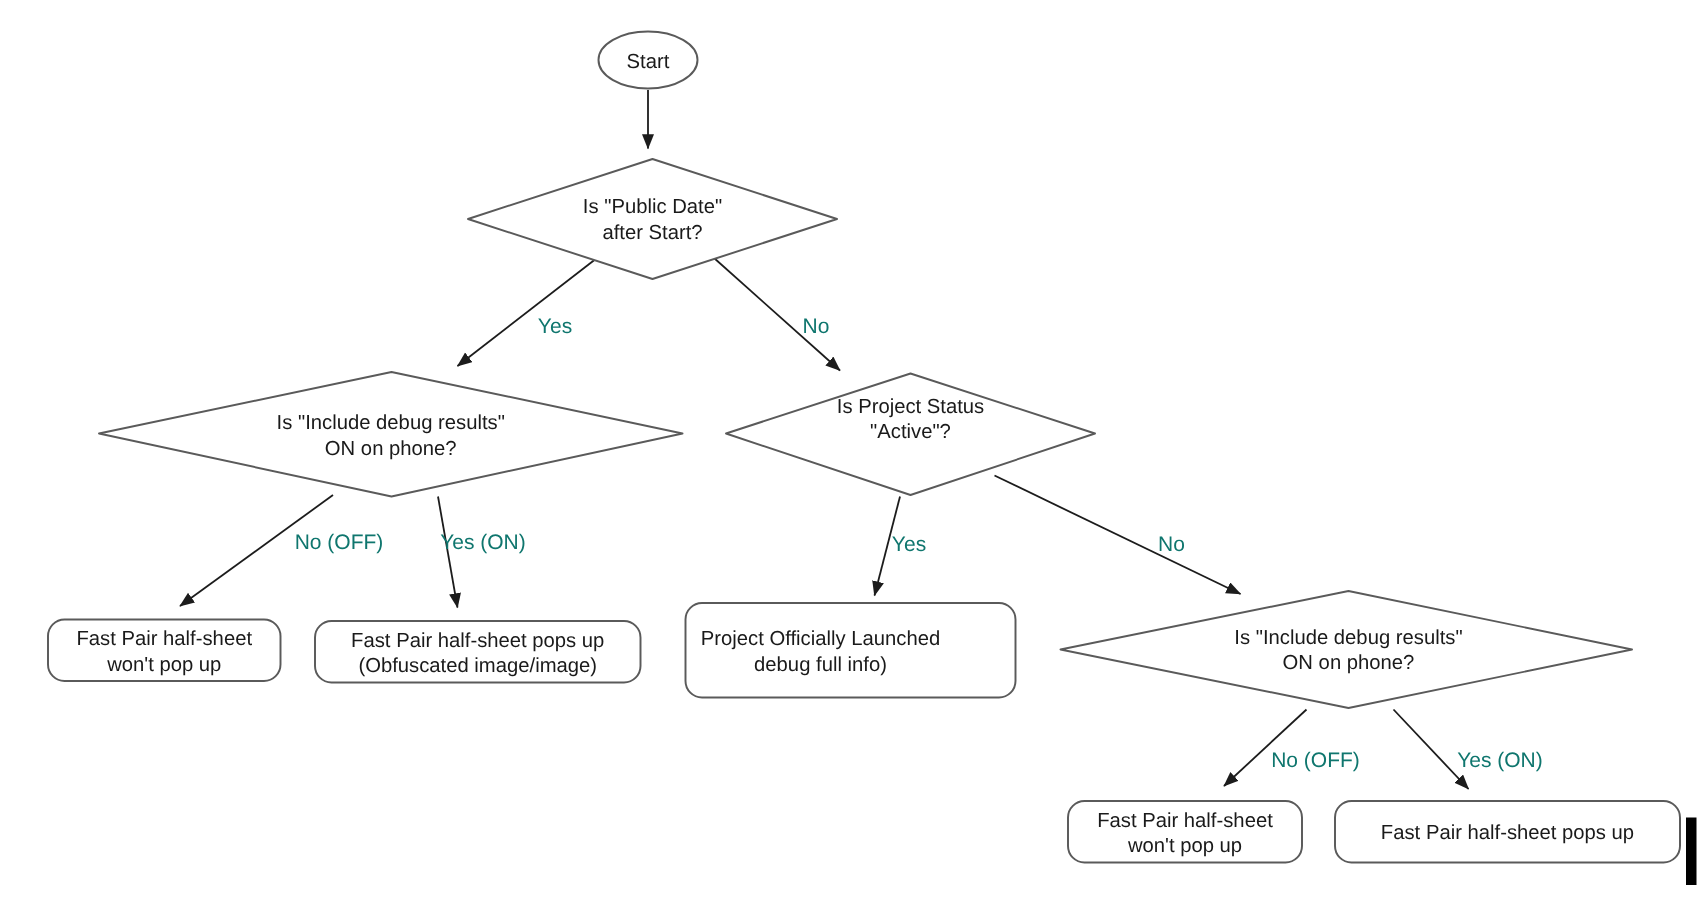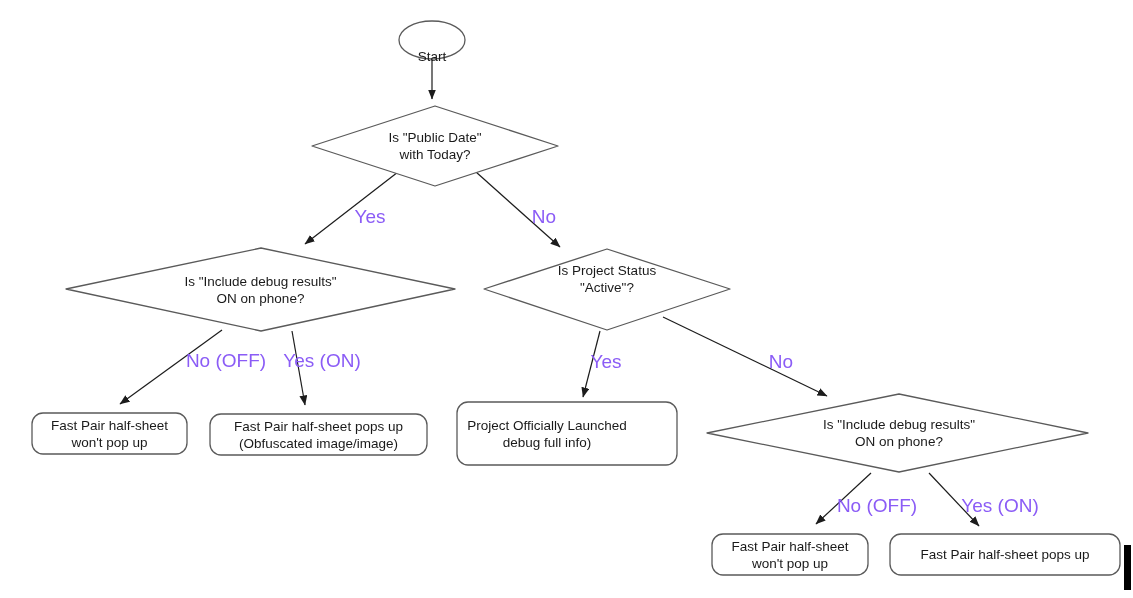--- a/index.html
+++ b/index.html
@@ -22,24 +22,24 @@
     text-align: center;
     font-size: 13.5px;
     line-height: 17px;
     color: #1a1a1a;
     pointer-events: none;
   }
   .node-label span { display: block; white-space: nowrap; }
   .edge-label {
     position: absolute;
     transform: translate(-50%, -50%);
-    font-size: 19px;
+    font-size: 14px;
     line-height: 16px;
     white-space: nowrap;
-    color: #8b5cf6;
+    color: #0f766e;
   }
   .cursor-bar {
     position: absolute;
     left: 1124px;
     top: 545px;
     width: 7px;
     height: 45px;
     background: #000000;
   }
 </style>
@@ -74,27 +74,27 @@
       <polygon points="607,249 730,289 607,330 484,289"></polygon>
       <polygon points="899,394 1088,433 899,472 707,433"></polygon>
       <rect x="32" y="413" width="155" height="41" rx="11"></rect>
       <rect x="210" y="414" width="217" height="41" rx="11"></rect>
       <rect x="457" y="402" width="220" height="63" rx="11"></rect>
       <rect x="712" y="534" width="156" height="41" rx="11"></rect>
       <rect x="890" y="534" width="230" height="41" rx="11"></rect>
     </g>
   </svg>
 
-  <div class="node-label" style="left:399px; top:38px; width:66px; height:37px;">
+  <div class="node-label" style="left:399px; top:22px; width:66px; height:37px;">
     <span>Start</span>
   </div>
 
   <div class="node-label" style="left:312px; top:105px; width:246px; height:82px;">
     <span>Is "Public Date"</span>
-    <span>with Today?</span>
+    <span>after Start?</span>
   </div>
 
   <div class="node-label" style="left:66px; top:248px; width:389px; height:83px;">
     <span>Is "Include debug results"</span>
     <span>ON on phone?</span>
   </div>
 
   <div class="node-label" style="left:484px; top:238px; width:246px; height:81px;">
     <span>Is Project Status</span>
     <span>"Active"?</span>

